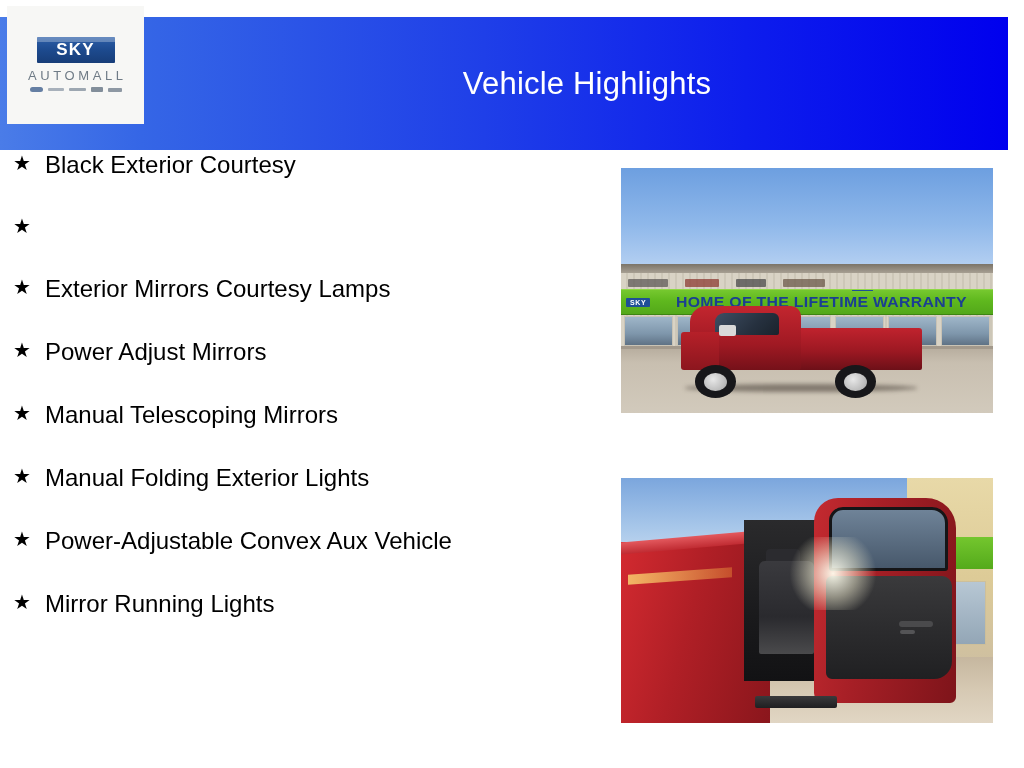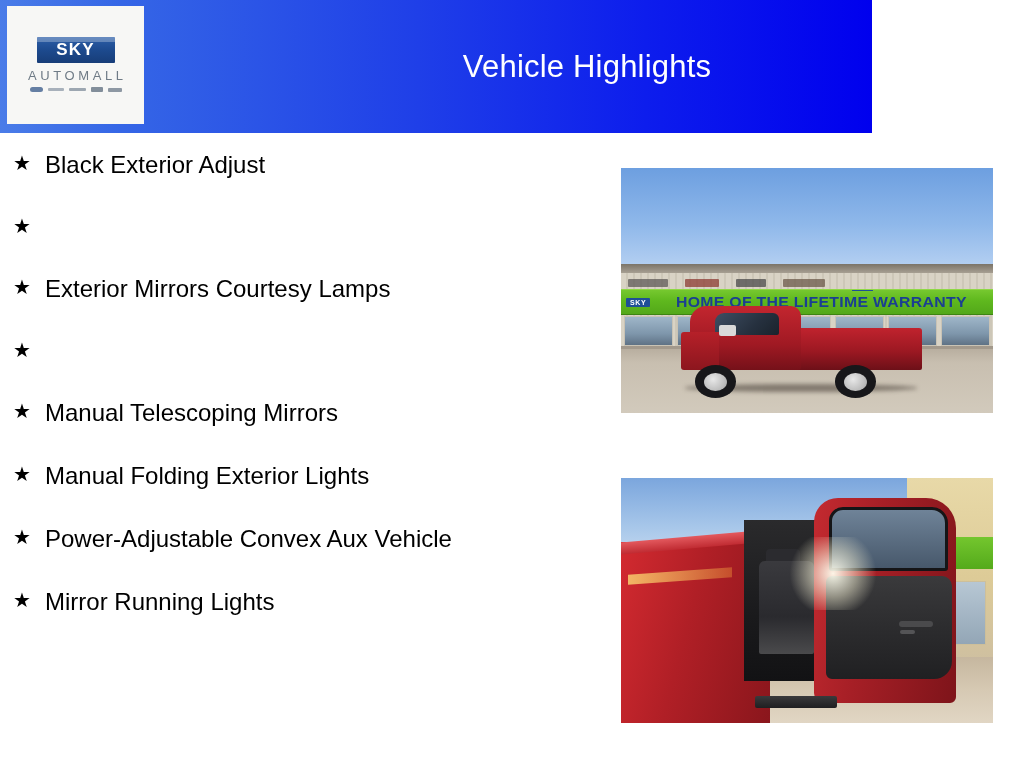--- a/index.html
+++ b/index.html
@@ -16,22 +16,22 @@
   #slide {
     position: relative;
     width: 1024px;
     height: 768px;
     background: #ffffff;
   }
 
   
   #header-band {
     position: absolute;
-    left: 0; top: 0;
-    width: 872px;
+    left: 0; top: 17px;
+    width: 1008px;
     height: 133px;
     background: linear-gradient(to right, #4a7ce8 0%, #3566e6 14%, #1f3fe8 48%, #0d1ded 74%, #0000ee 100%);
   }
 
   #header-title {
     position: absolute;
     left: 150px;
     top: 0;
     width: 874px;
     height: 133px;
@@ -398,34 +398,35 @@
         <i class="brand-mark b4"></i>
         <i class="brand-mark b5"></i>
       </div>
     </div>
   </div>
 
   <div id="highlights-list">
 
     <div class="bullet-row">
       <span class="bullet-star">★</span>
-      <span class="bullet-text">Black Exterior Adjust</span>
+      <span class="bullet-text">Black Exterior Courtesy</span>
     </div>
 
     <div class="bullet-row">
       <span class="bullet-star">★</span>
     </div>
 
     <div class="bullet-row">
       <span class="bullet-star">★</span>
       <span class="bullet-text">Exterior Mirrors Courtesy Lamps</span>
     </div>
 
     <div class="bullet-row">
       <span class="bullet-star">★</span>
+      <span class="bullet-text">Power Adjust Mirrors</span>
     </div>
 
     <div class="bullet-row">
       <span class="bullet-star">★</span>
       <span class="bullet-text">Manual Telescoping Mirrors</span>
     </div>
 
     <div class="bullet-row">
       <span class="bullet-star">★</span>
       <span class="bullet-text">Manual Folding Exterior Lights</span>

